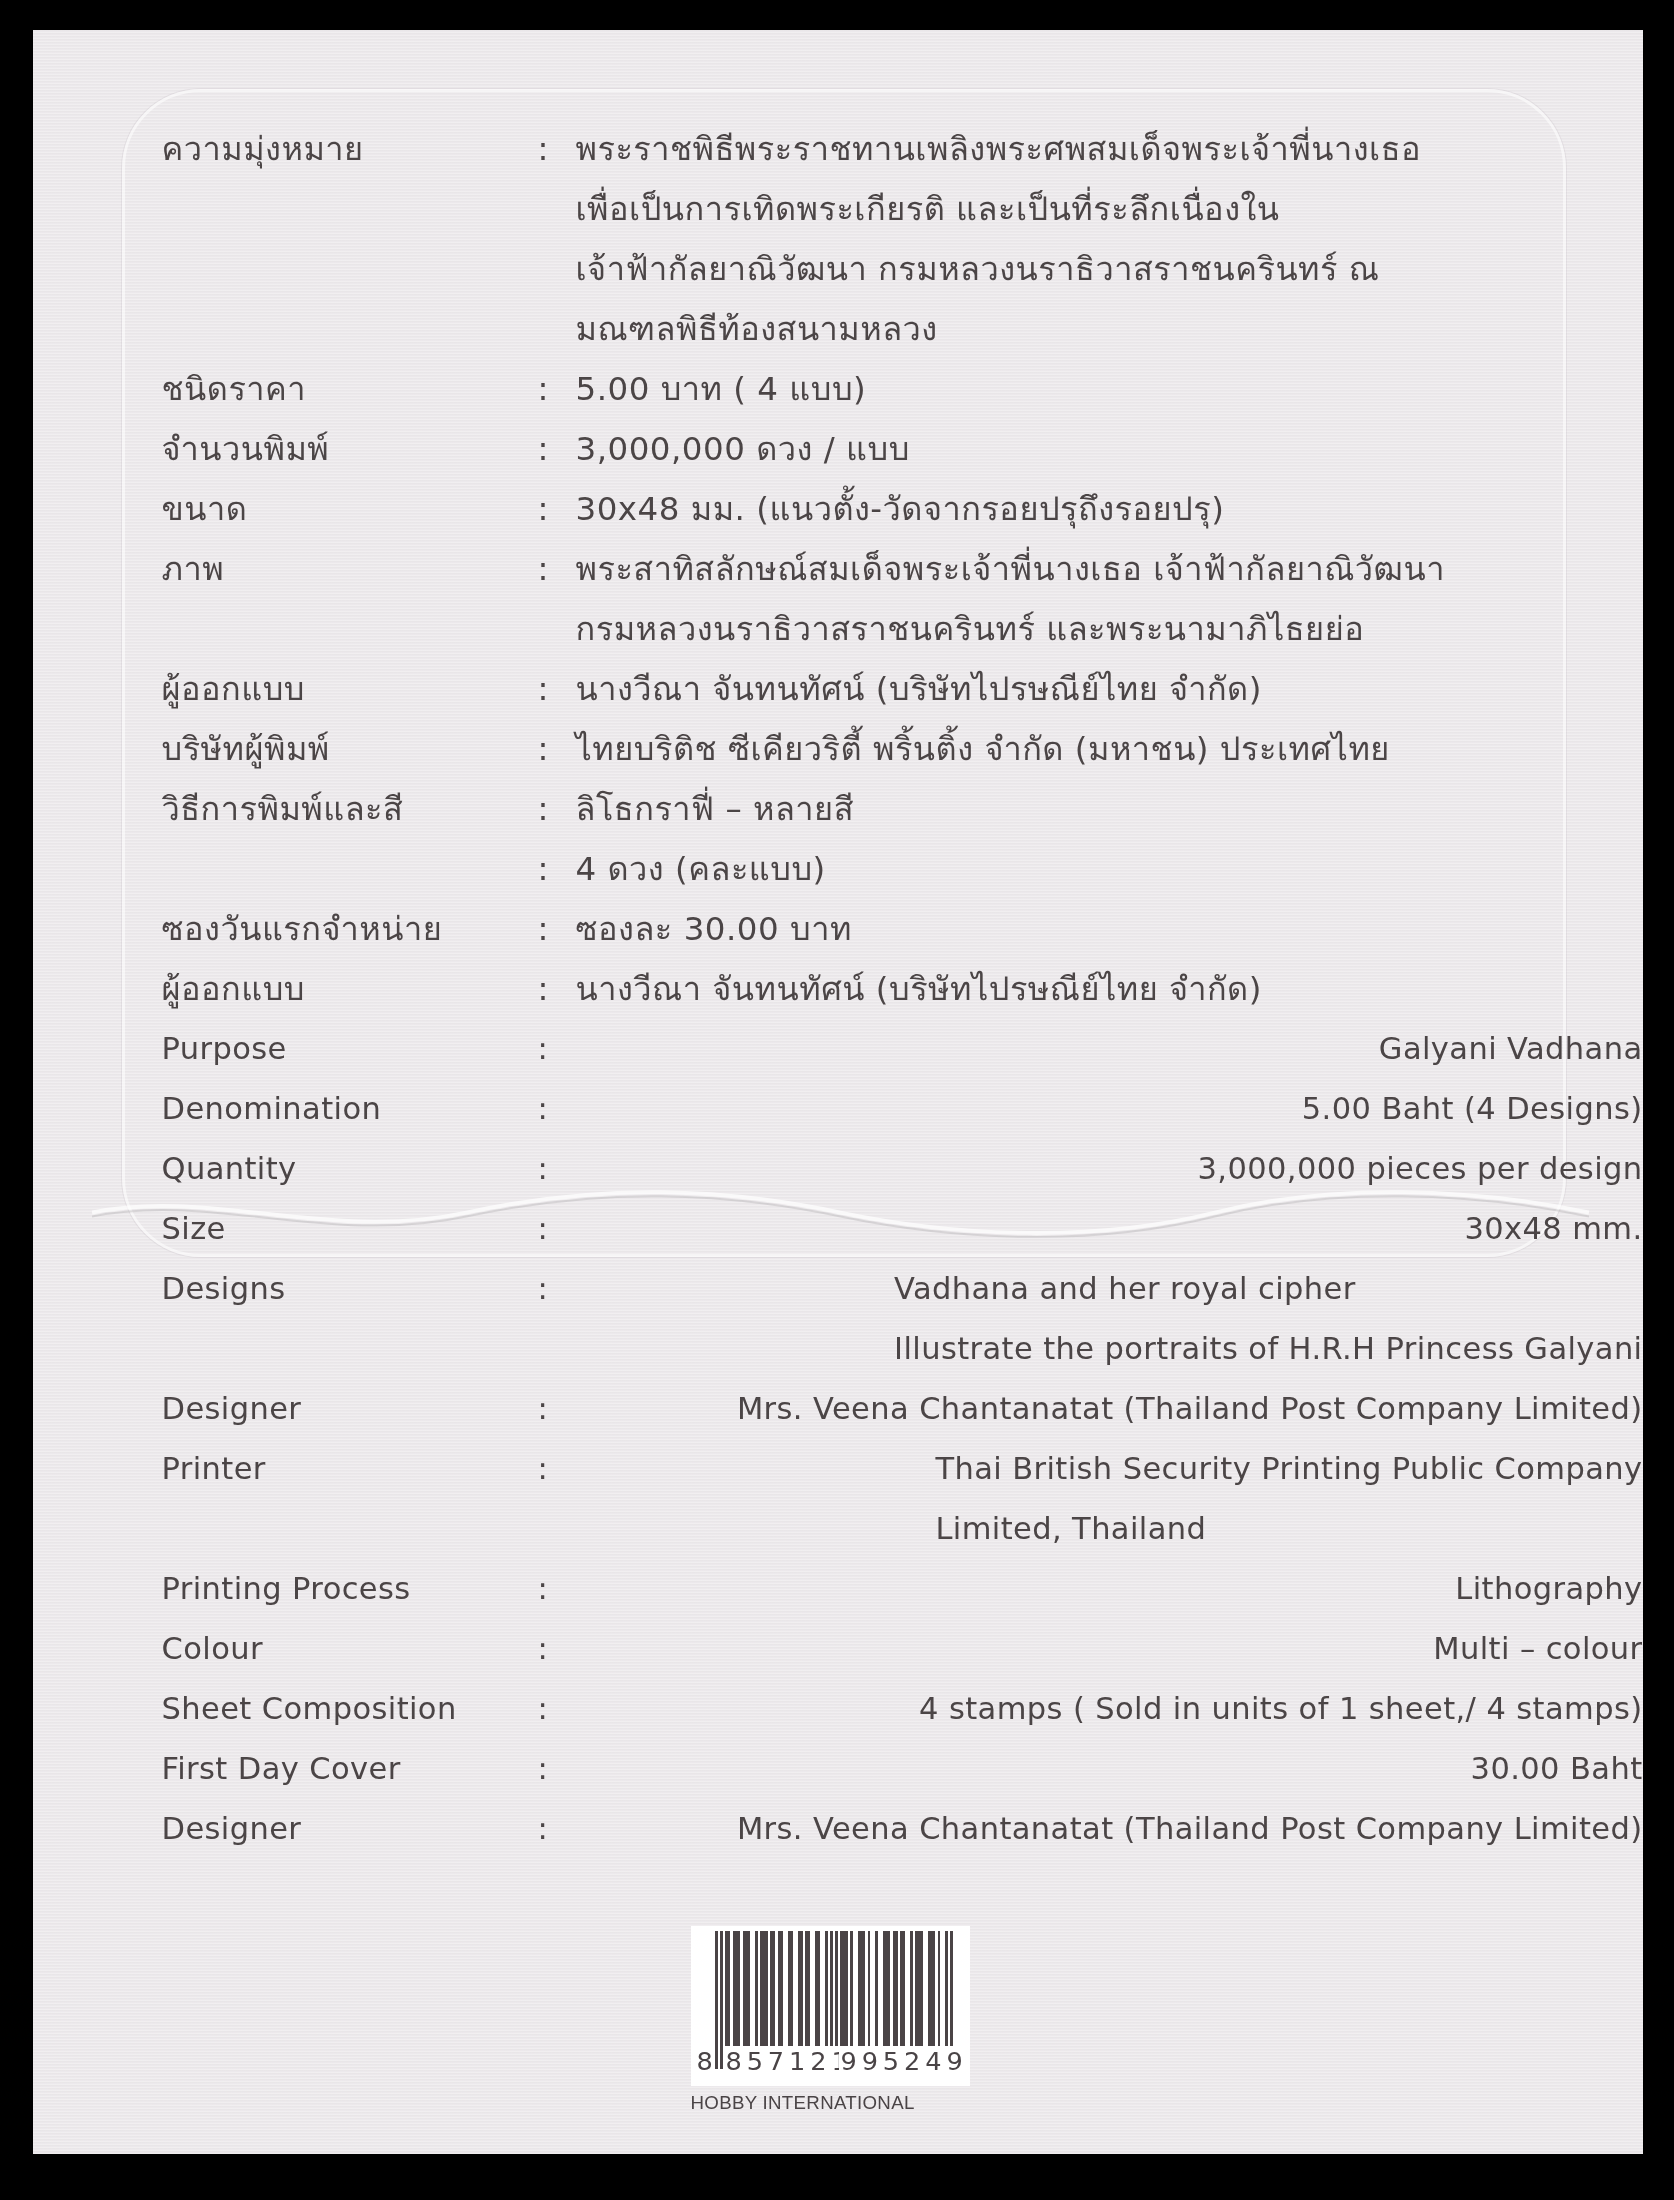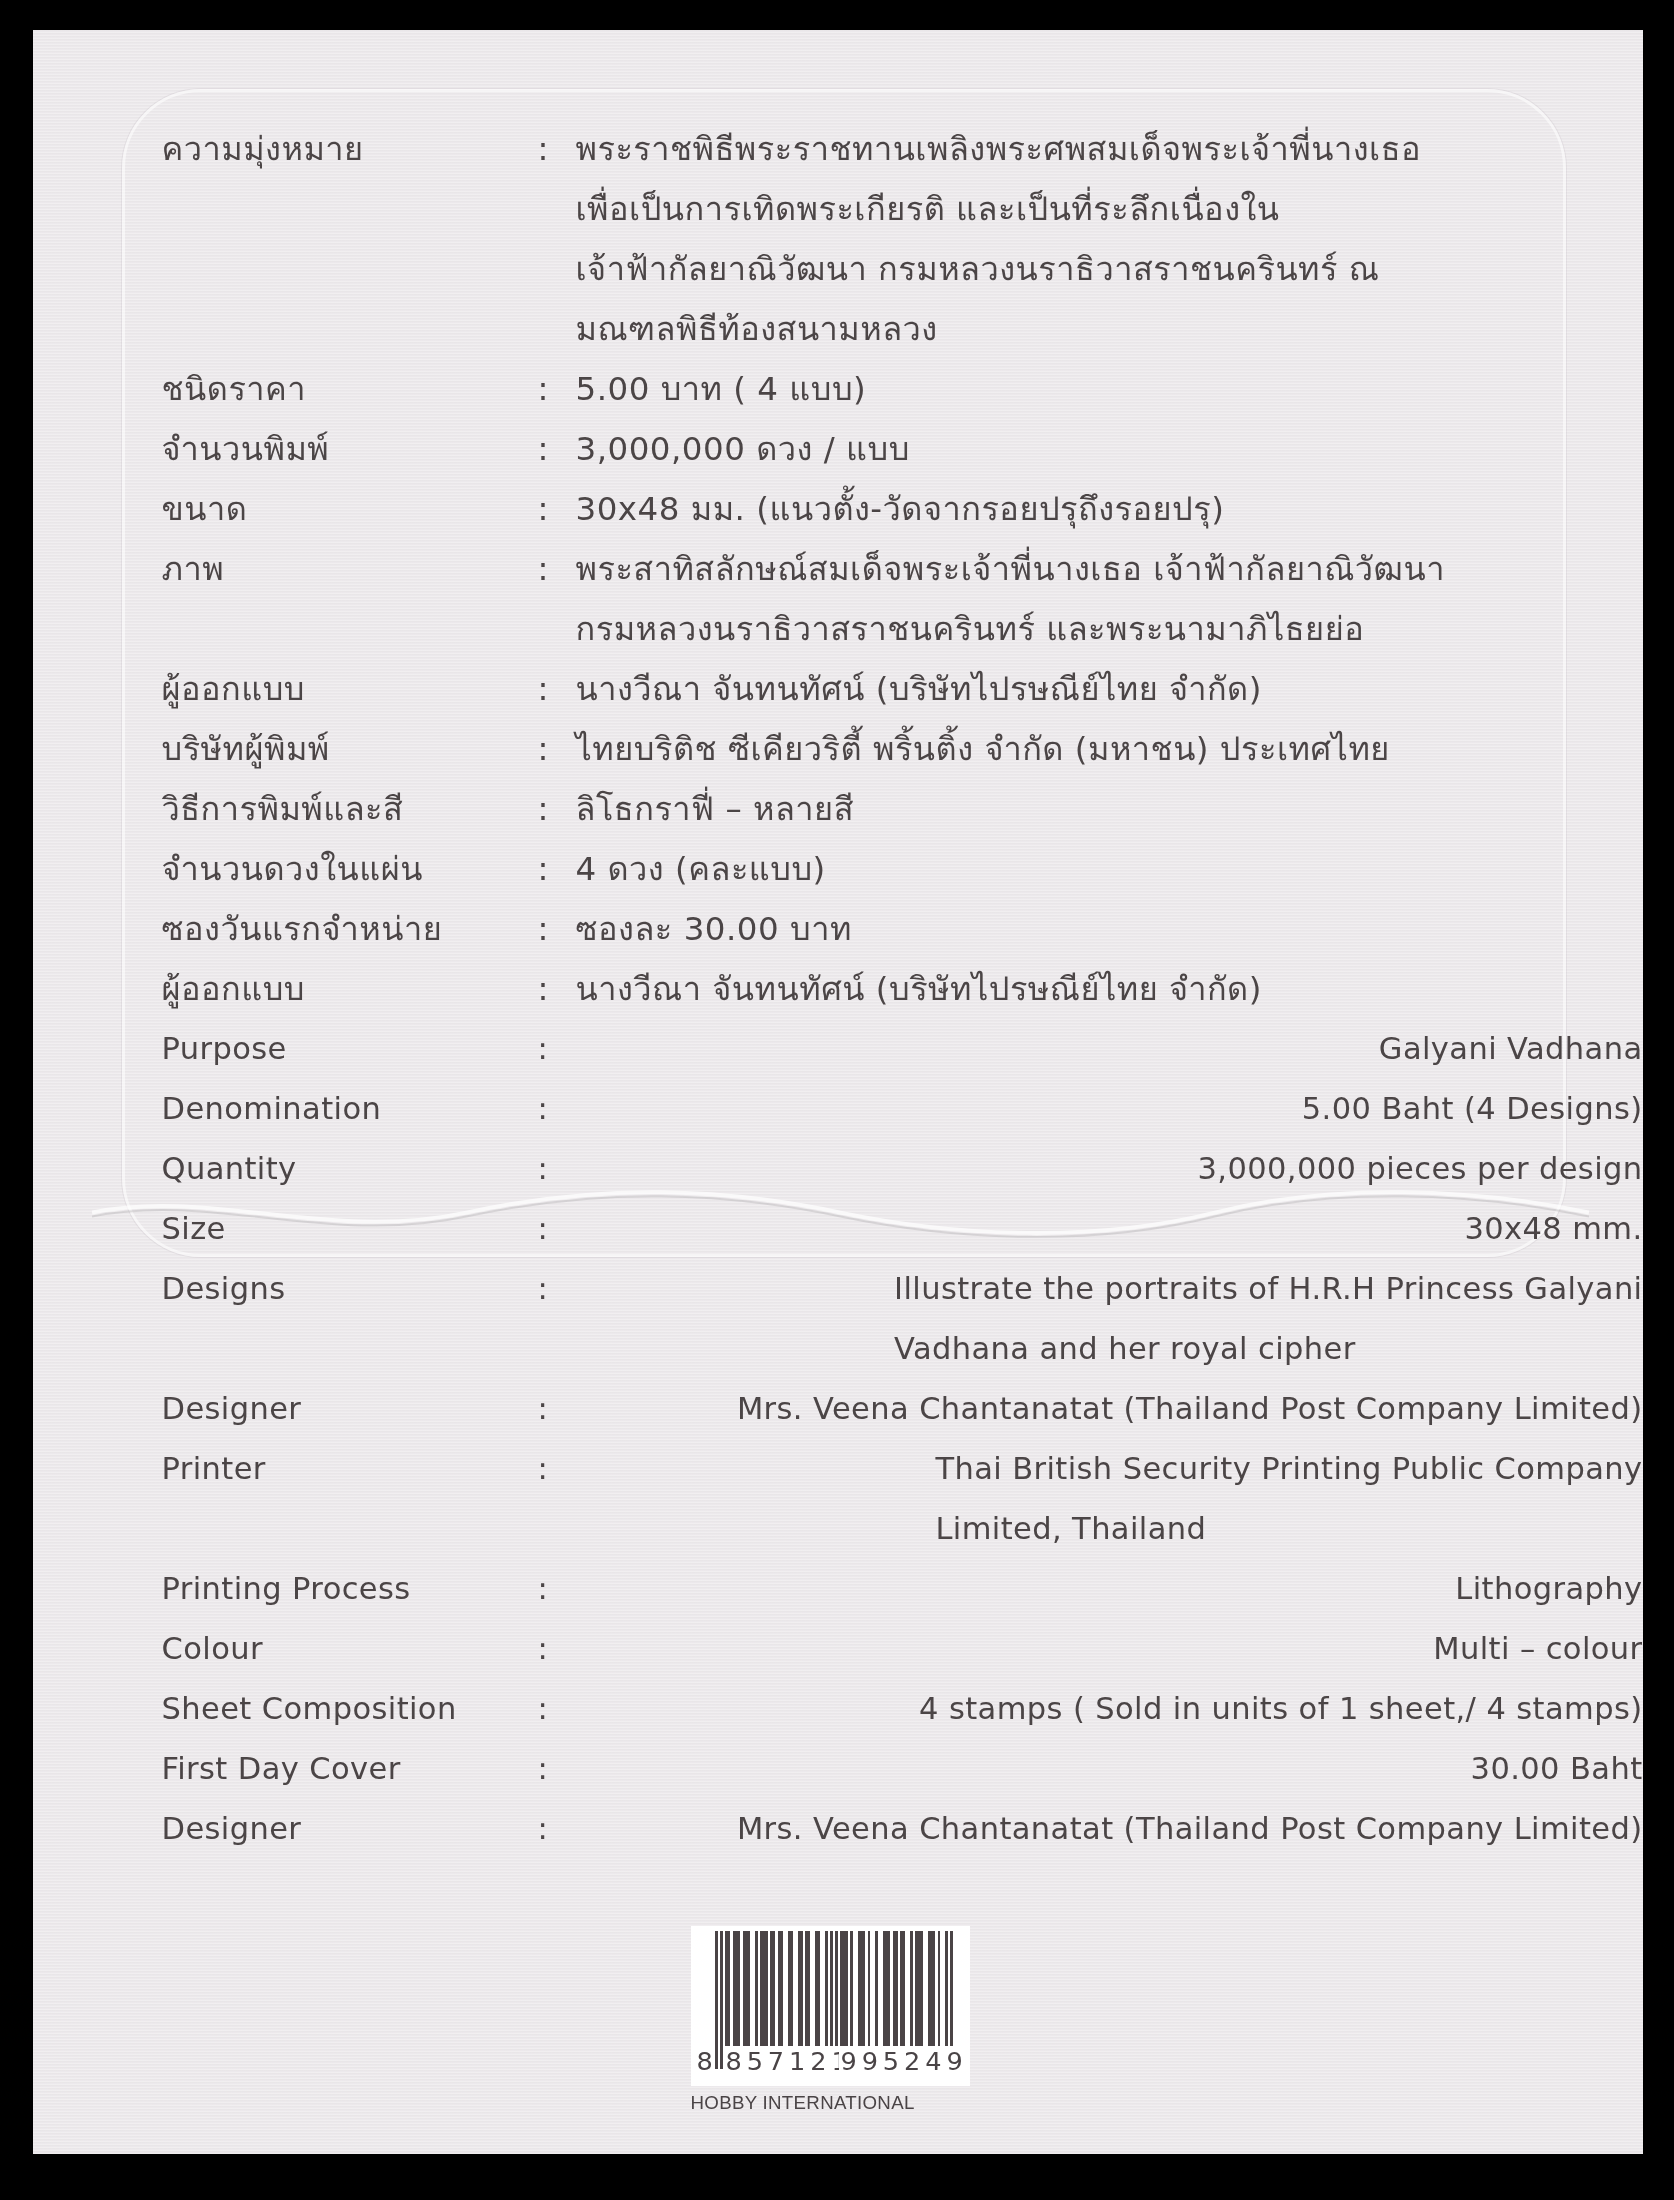--- a/index.html
+++ b/index.html
@@ -221,23 +221,20 @@
           <div class="line">วิธีการพิมพ์และสี</div>
         </div>
         <div class="colon">
           <div class="line">:</div>
         </div>
         <div class="value">
           <div class="line">ลิโธกราฟี่ – หลายสี</div>
         </div>
       </div>
       <div class="row th">
-        <div class="label">
-          <div class="line">จำนวนดวงในแผ่น</div>
-        </div>
         <div class="colon">
           <div class="line">:</div>
         </div>
         <div class="value">
           <div class="line">4 ดวง (คละแบบ)</div>
         </div>
       </div>
       <div class="row th">
         <div class="label">
           <div class="line">ซองวันแรกจำหน่าย</div>
@@ -305,22 +302,22 @@
         </div>
       </div>
       <div class="row en">
         <div class="label">
           <div class="line">Designs</div>
         </div>
         <div class="colon">
           <div class="line">:</div>
         </div>
         <div class="value">
+          <div class="line">Vadhana and her royal cipher</div>
           <div class="line">Illustrate the portraits of H.R.H Princess Galyani</div>
-          <div class="line">Vadhana and her royal cipher</div>
         </div>
       </div>
       <div class="row en">
         <div class="label">
           <div class="line">Designer</div>
         </div>
         <div class="colon">
           <div class="line">:</div>
         </div>
         <div class="value">

